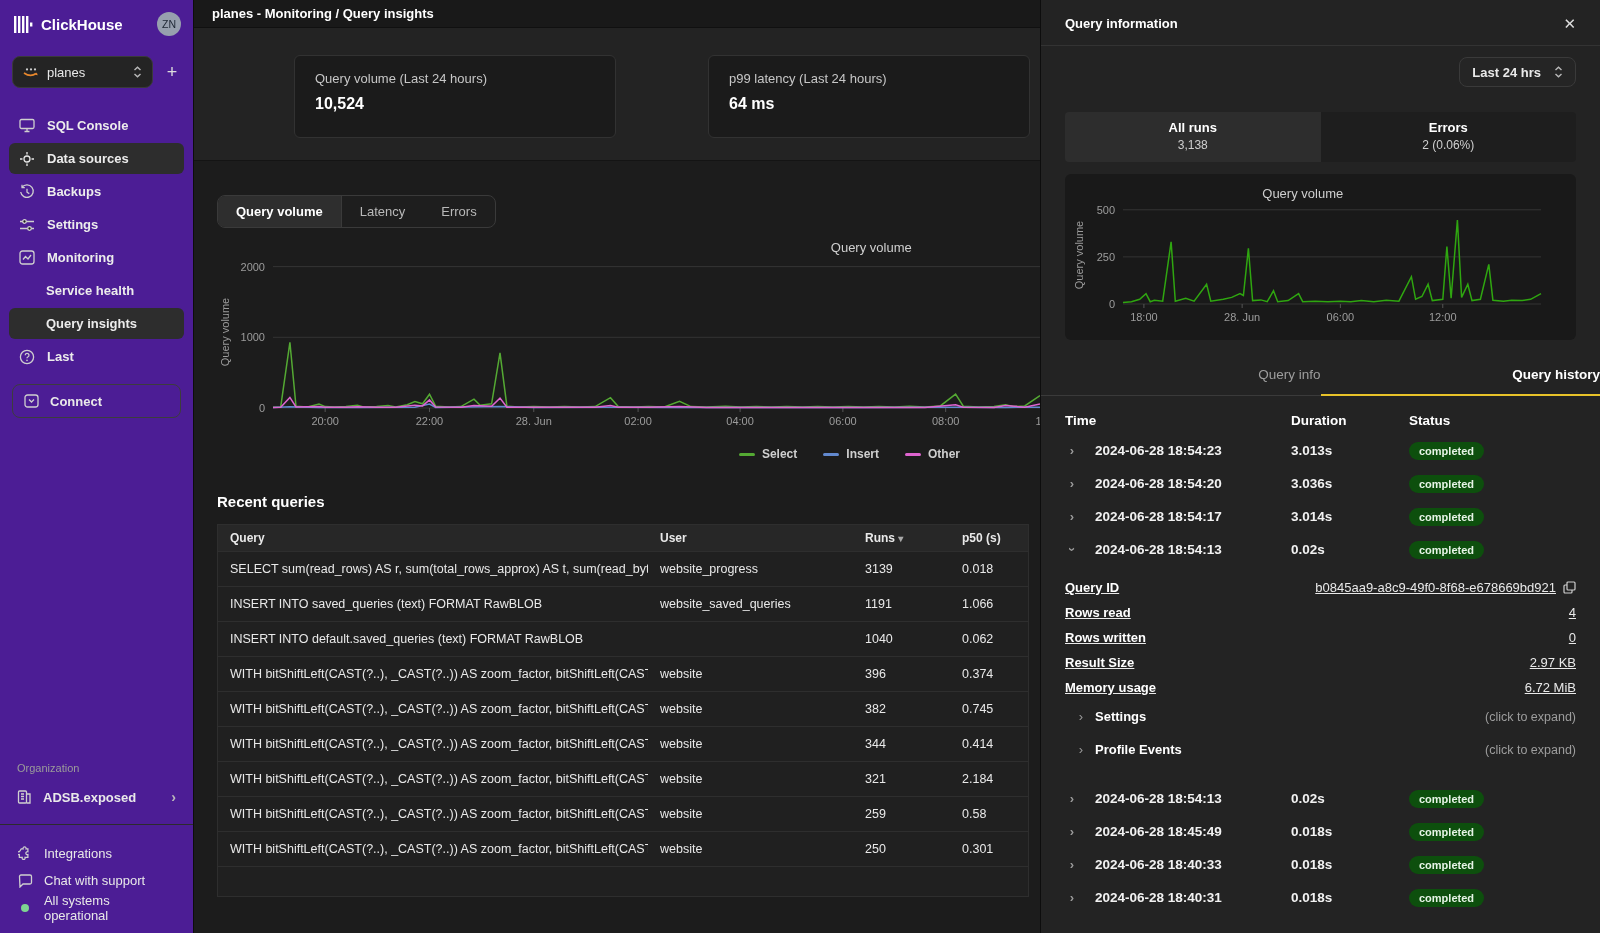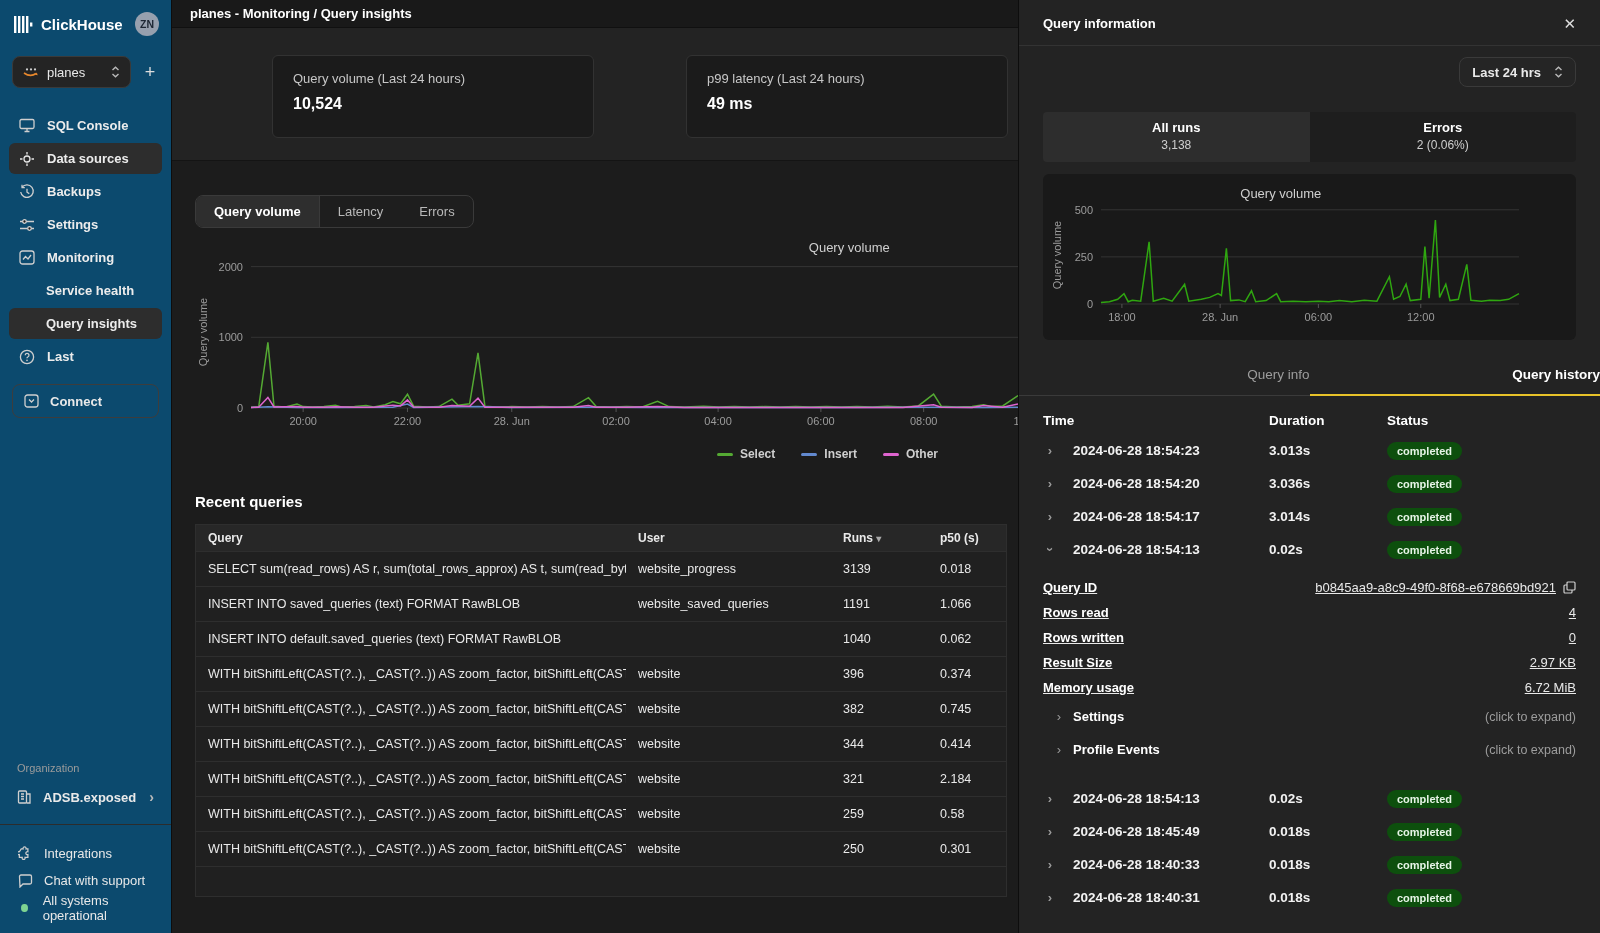--- a/index.html
+++ b/index.html
@@ -7,24 +7,24 @@
   body {
     width:1600px; height:933px; overflow:hidden;
     display:flex;
     background:#1c1c1c; color:#e9e9e9;
     font-family:"Liberation Sans", sans-serif; font-size:13px;
     -webkit-font-smoothing:antialiased;
   }
   svg { display:block; }
 
   
-  .sidebar { width:172px; flex:none; background:#0c4a6e; border-right:1px solid #0d0d0d; display:flex; flex-direction:column; }
+  .sidebar { width:194px; flex:none; background:#4c1d95; border-right:1px solid #0d0d0d; display:flex; flex-direction:column; }
   .sb-top { display:flex; align-items:center; gap:8px; padding:12px 12px 8px 14px; }
   .brand { font-weight:700; font-size:15px; color:#fff; }
-  .avatar { margin-left:auto; width:24px; height:24px; border-radius:50%; background:#97a0ae; color:#1d2633; font-size:10.5px; font-weight:700; display:flex; align-items:center; justify-content:center; }
+  .avatar { margin-left:auto; width:24px; height:24px; border-radius:50%; background:#97a0ae; color:#1d2633; font-size:10.5px; font-weight:400; display:flex; align-items:center; justify-content:center; }
   .service-row { display:flex; align-items:center; gap:10px; padding:12px 12px 0 12px; }
   .service-select { flex:1; height:32px; background:#242424; border:1px solid #3a3a3a; border-radius:8px; display:flex; align-items:center; gap:9px; padding:0 10px; }
   .select-chevrons { margin-left:auto; }
   .add-btn { color:#ddd; font-size:18px; width:18px; text-align:center; line-height:1; }
   .nav { margin-top:22px; display:flex; flex-direction:column; gap:2px; padding:0 9px;justify-content:flex-end; }
   .nav-item { display:flex; align-items:center; gap:11px; height:31px; padding:0 9px; border-radius:6px; color:#ececec; font-size:13px; font-weight:600; }
   .nav-item .icon { width:18px; display:flex; justify-content:center; }
   .nav-item.active { background:#2d2d2d; }
   .nav-sub { padding-left:37px; }
   .connect-btn { margin:12px 12px 0; height:34px; border:1px solid #3d3d3d; border-radius:8px; display:flex; align-items:center; gap:11px; padding:0 11px; font-weight:600; font-size:13px; }
@@ -254,21 +254,21 @@
     <span>planes - Monitoring / Query insights</span>
   </div>
 
   <div class="stats-strip">
     <div class="stat-card">
       <div class="stat-label">Query volume (Last 24 hours)</div>
       <div class="stat-value">10,524</div>
     </div>
     <div class="stat-card">
       <div class="stat-label">p99 latency (Last 24 hours)</div>
-      <div class="stat-value">49 ms</div>
+      <div class="stat-value">64 ms</div>
     </div>
   </div>
 
   <div class="content">
     <div class="chart-tabs">
       <div class="chart-tab active">Query volume</div>
       <div class="chart-tab">Latency</div>
       <div class="chart-tab">Errors</div>
     </div>
 

